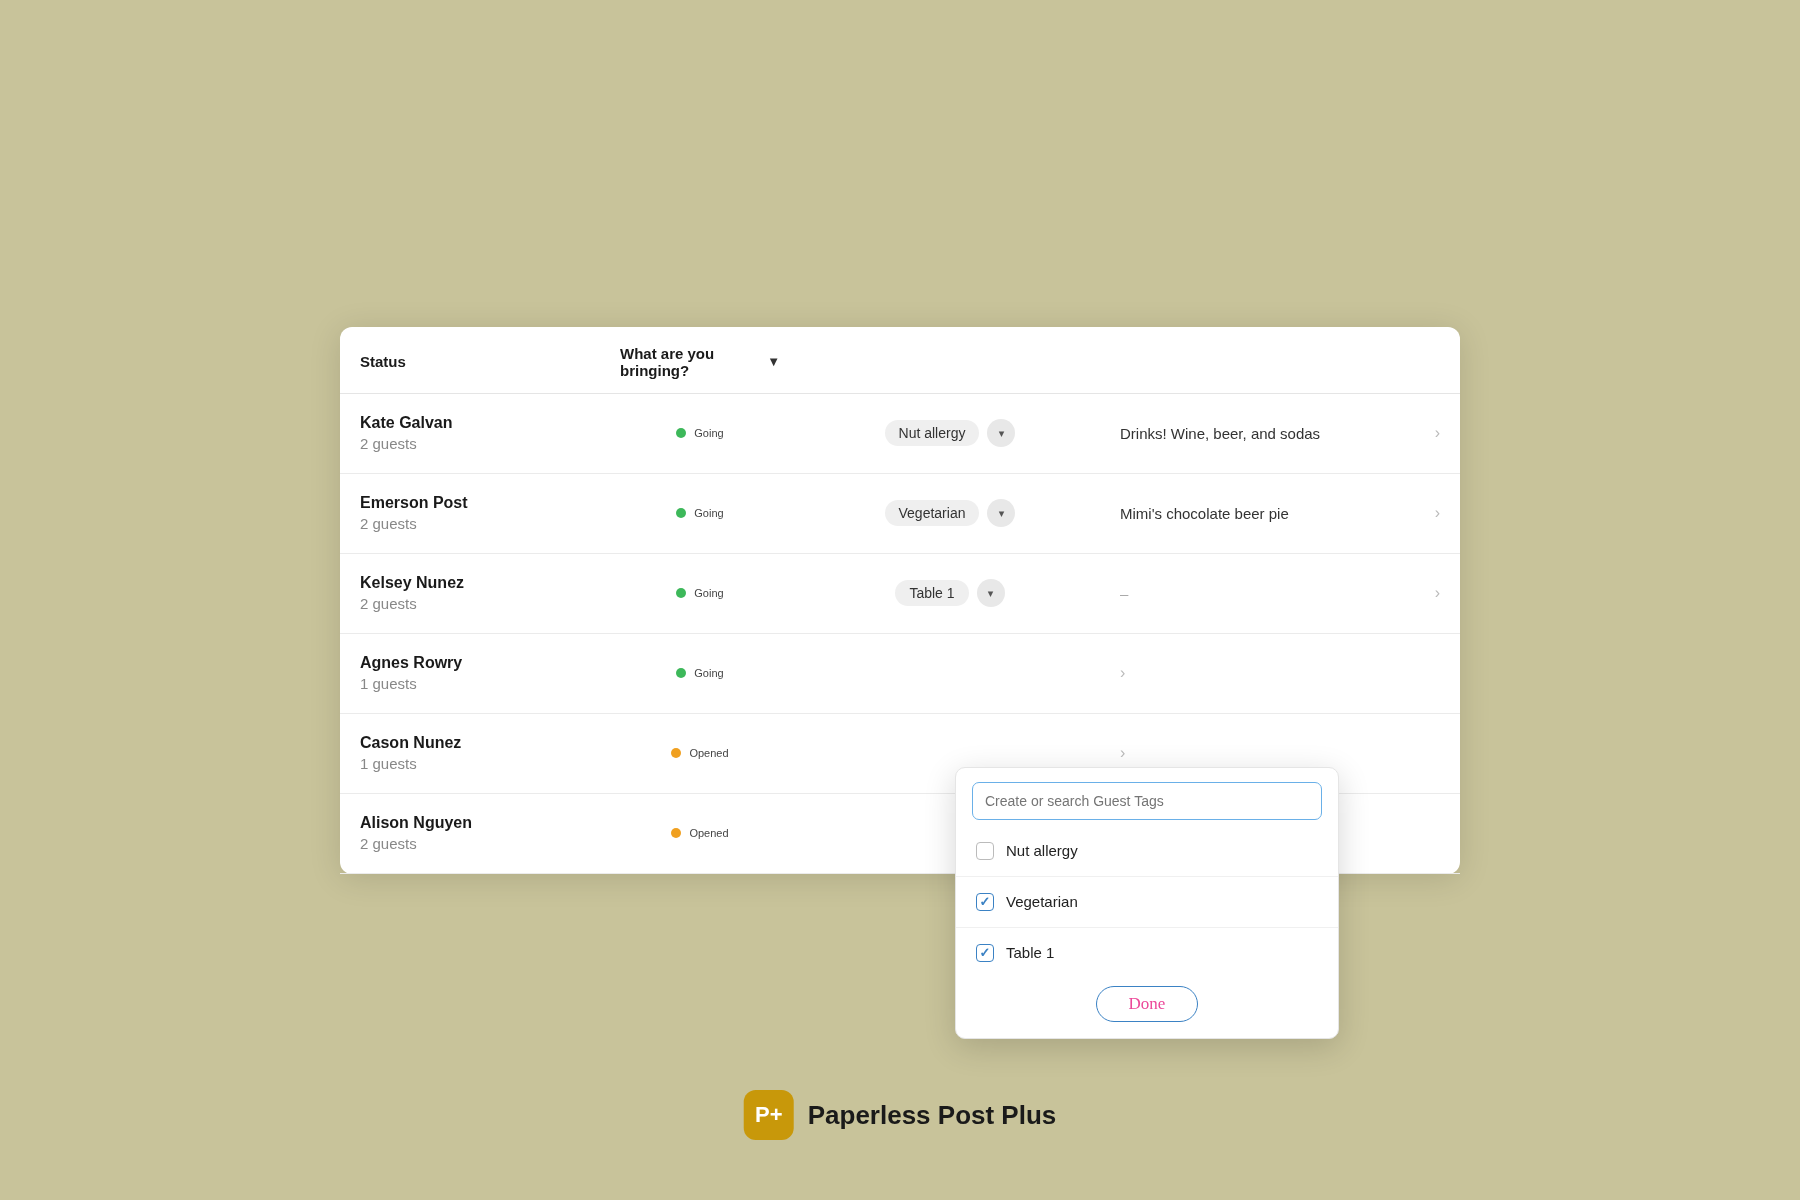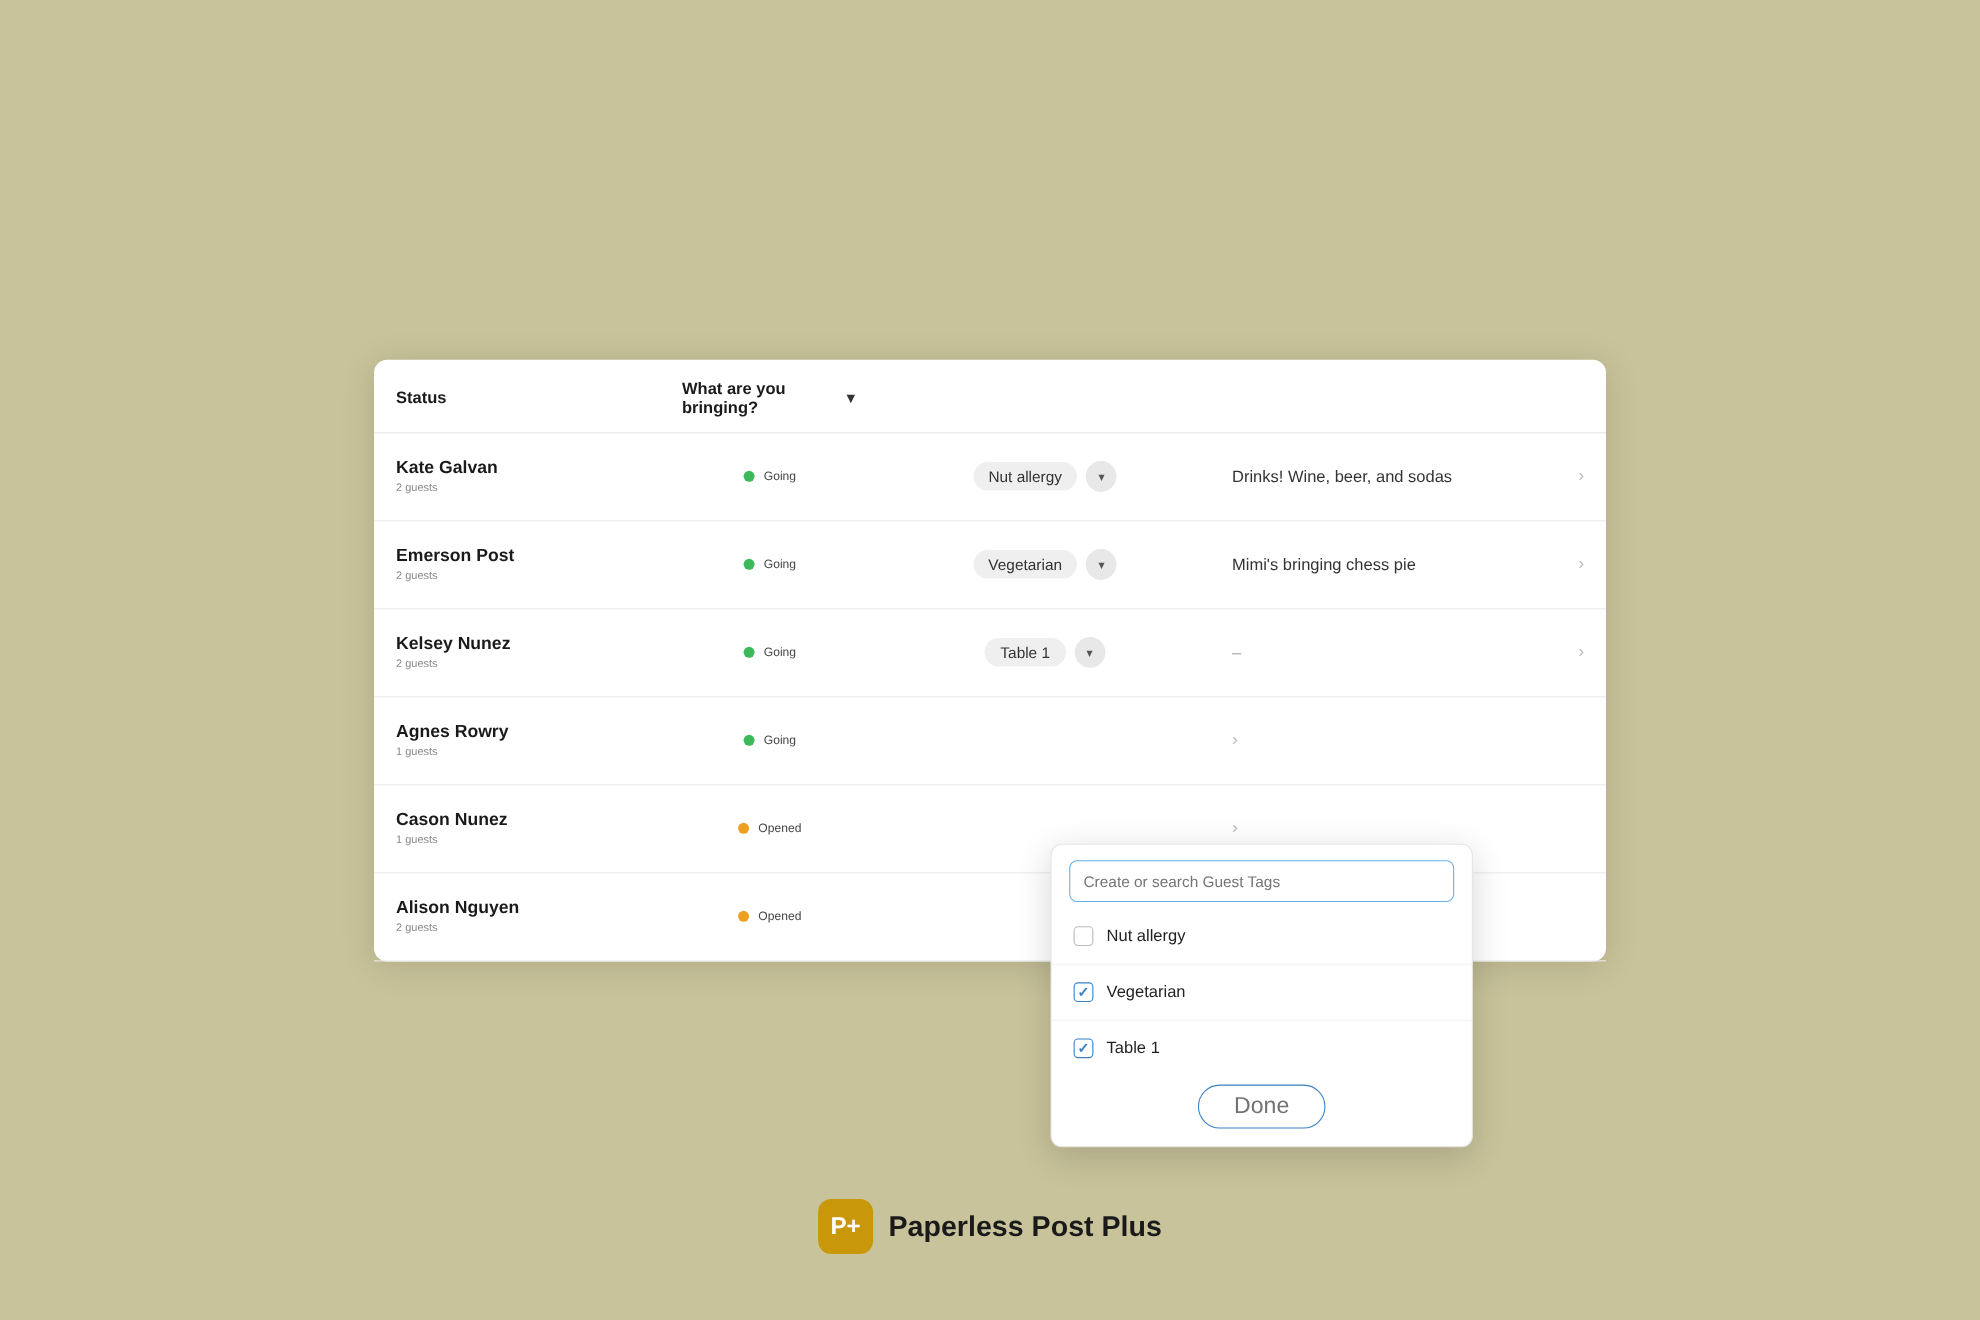--- a/index.html
+++ b/index.html
@@ -75,21 +75,21 @@
     }
 
     .guest-name {
       font-size: 16px;
       font-weight: 600;
       color: #1a1a1a;
       margin-bottom: 3px;
     }
 
     .guest-count {
-      font-size: 10px;
+      font-size: 15px;
       color: #888;
     }
 
     .status-cell {
       display: flex;
       flex-direction: row;
       align-items: center;
       gap: 8px;
     }
 
@@ -237,25 +237,26 @@
     .done-btn-wrap {
       display: flex;
       justify-content: center;
       padding-top: 12px;
     }
 
     .done-btn {
       border: 1.5px solid #3b82c4;
       border-radius: 20px;
       background: #fff;
-      color: #737373;
-      font-size: 21px;
+      color: #ec4899;
+      font-size: 17px;
       font-weight: 500;
       padding: 7px 32px;
       cursor: pointer;
+      font-family: Liberation Serif, serif;
     }
 
     
     .footer-bar {
       position: absolute;
       bottom: 60px;
       left: 50%;
       transform: translateX(-50%);
       display: flex;
       align-items: center;
@@ -322,21 +323,21 @@
     </div>
     <div class="td-cell status-cell">
       <span class="status-dot dot-green"></span>
       <span class="status-label">Going</span>
     </div>
     <div class="td-cell tags-cell">
       <span class="tag-pill">Vegetarian</span>
       <button class="tag-dropdown-btn">▾</button>
     </div>
     <div class="td-cell bringing-cell">
-      <span class="bringing-text">Mimi's bringing chess pie</span>
+      <span class="bringing-text">Mimi's chocolate beer pie</span>
       <span class="chevron-right">›</span>
     </div>
   </div>
 
   <div class="table-row">
     <div class="td-cell">
       <span class="guest-name">Kelsey Nunez</span>
       <span class="guest-count">2 guests</span>
     </div>
     <div class="td-cell status-cell">

